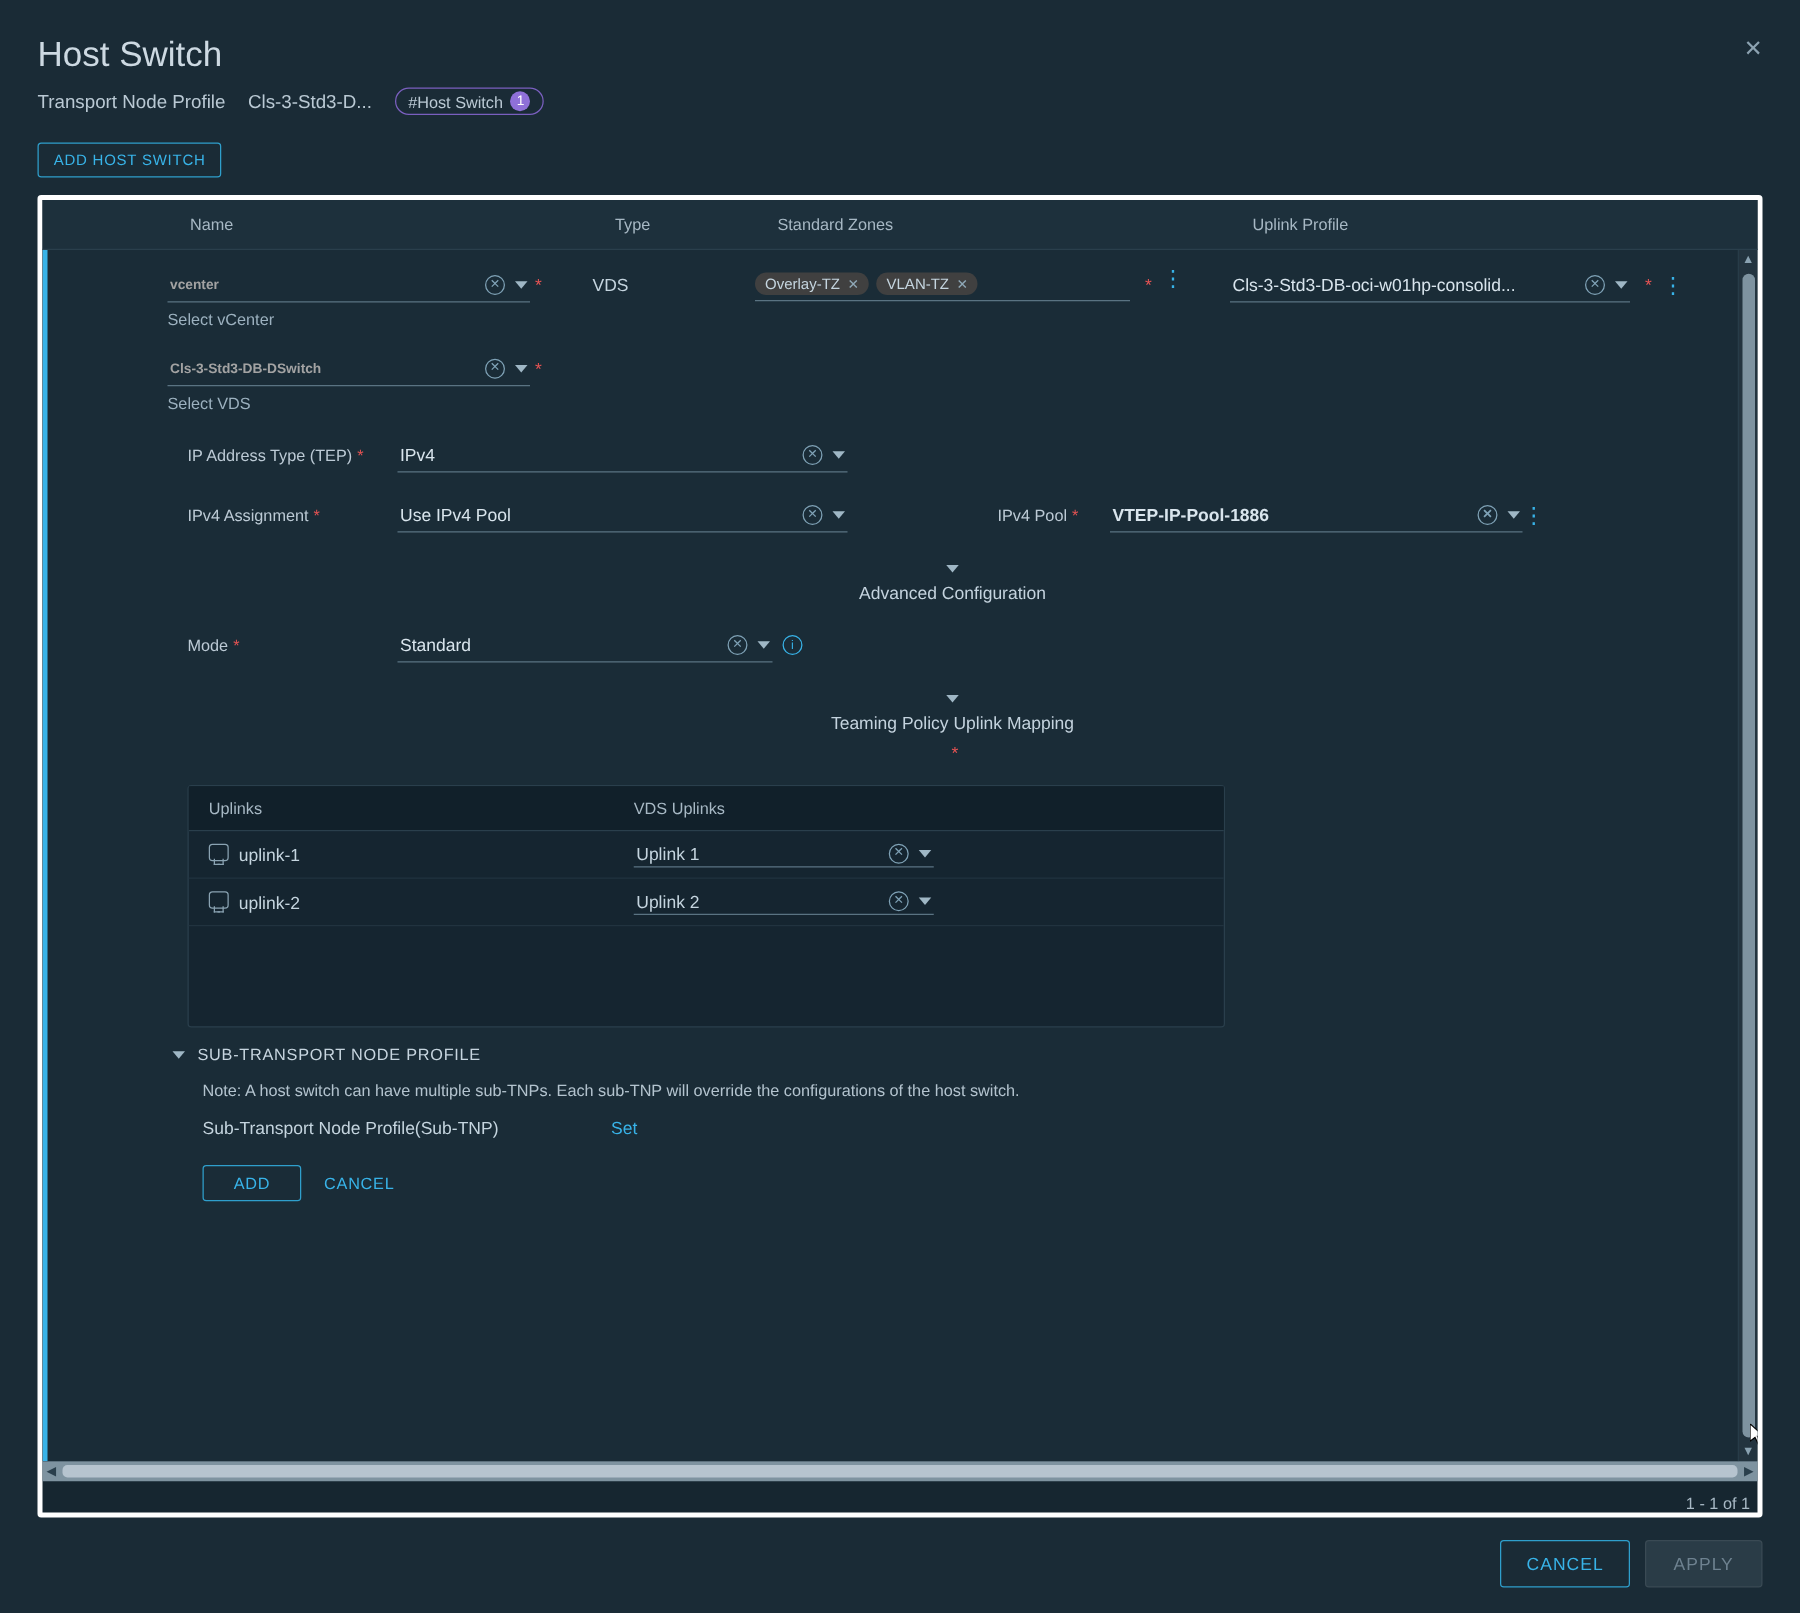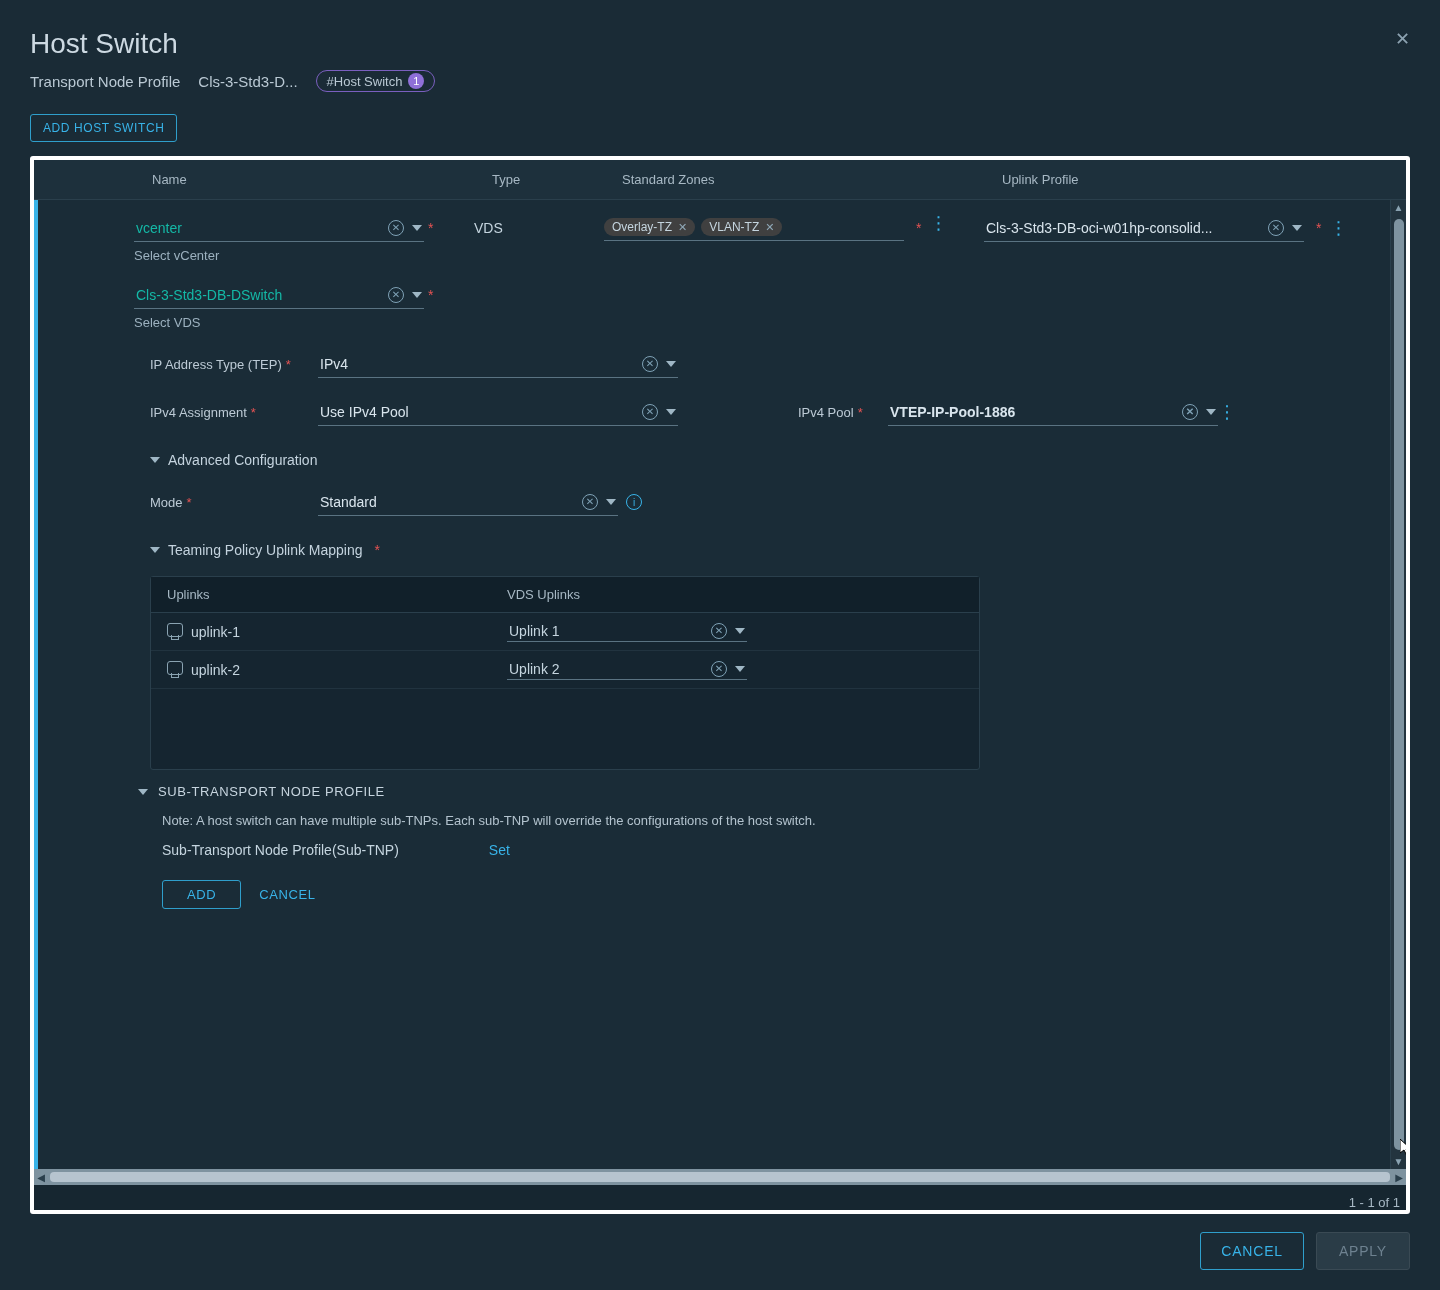--- a/index.html
+++ b/index.html
@@ -76,21 +76,21 @@
     padding-top:14px;
   }
   .sel {
     display:flex; align-items:center; justify-content:space-between;
     border-bottom:1px solid #5a7382; padding:4px 2px;
     background:transparent; color:#d9e5ed; min-height:28px;
   }
   .sel.sm { width:300px; }
   .sel.med { width:360px; }
   .sel.hs { width:290px; }
-  .sel input { background:transparent; border:none; color:#14b8a6; font-size:14px; width:100%; outline:none;}
+  .sel input { background:transparent; border:none; color:#a3a3a3; font-size:11px; width:100%; outline:none;font-weight:bold;}
   .icons { display:flex; gap:8px; align-items:center; color:#7fa2b6;}
   .xin {
     width:16px;height:16px;border:1.5px solid #7fa2b6;border-radius:50%;
     display:inline-flex;align-items:center;justify-content:center;
     font-size:10px;line-height:1;color:#7fa2b6;
   }
   .chev-d {
     width:0;height:0;border-left:5px solid transparent;border-right:5px solid transparent;
     border-top:6px solid #9fb7c5;display:inline-block;
   }
@@ -100,21 +100,21 @@
   .tz-tags { display:flex; gap:6px; flex-wrap:wrap; padding:4px 0; border-bottom:1px solid #5a7382; width:300px;}
   .tag {
     background:#404040; border-radius:12px; padding:2px 8px;
     font-size:12px; color:#c5d5df; display:inline-flex; gap:6px; align-items:center;
   }
   .tag .x { font-size:11px; color:#8fa8b7;}
   .sect { padding:0 16px 0 112px; }
   .pair { display:flex; align-items:center; margin-top:20px; gap:0;}
   .pair .plabel { width:168px; font-size:13px; color:#bccad5;}
   .pair-row { display:flex; gap:120px;}
-  .collapser { display:flex; align-items:center; gap:8px; margin-top:26px; color:#c4d3de; font-size:14px;}
+  .collapser { display:flex; align-items:center; gap:8px; margin-top:26px; color:#c4d3de; font-size:14px;flex-direction:column;}
   .caret-dn {
     width:0;height:0;border-left:5px solid transparent;border-right:5px solid transparent;
     border-top:6px solid #9fb7c5;display:inline-block;
   }
   .team-table {
     margin-top:18px; width:830px; border:1px solid #2a3f4c; border-radius:3px;
     background:#152530;
   }
   .team-head {
     display:grid; grid-template-columns:340px 1fr; background:#11202a;

